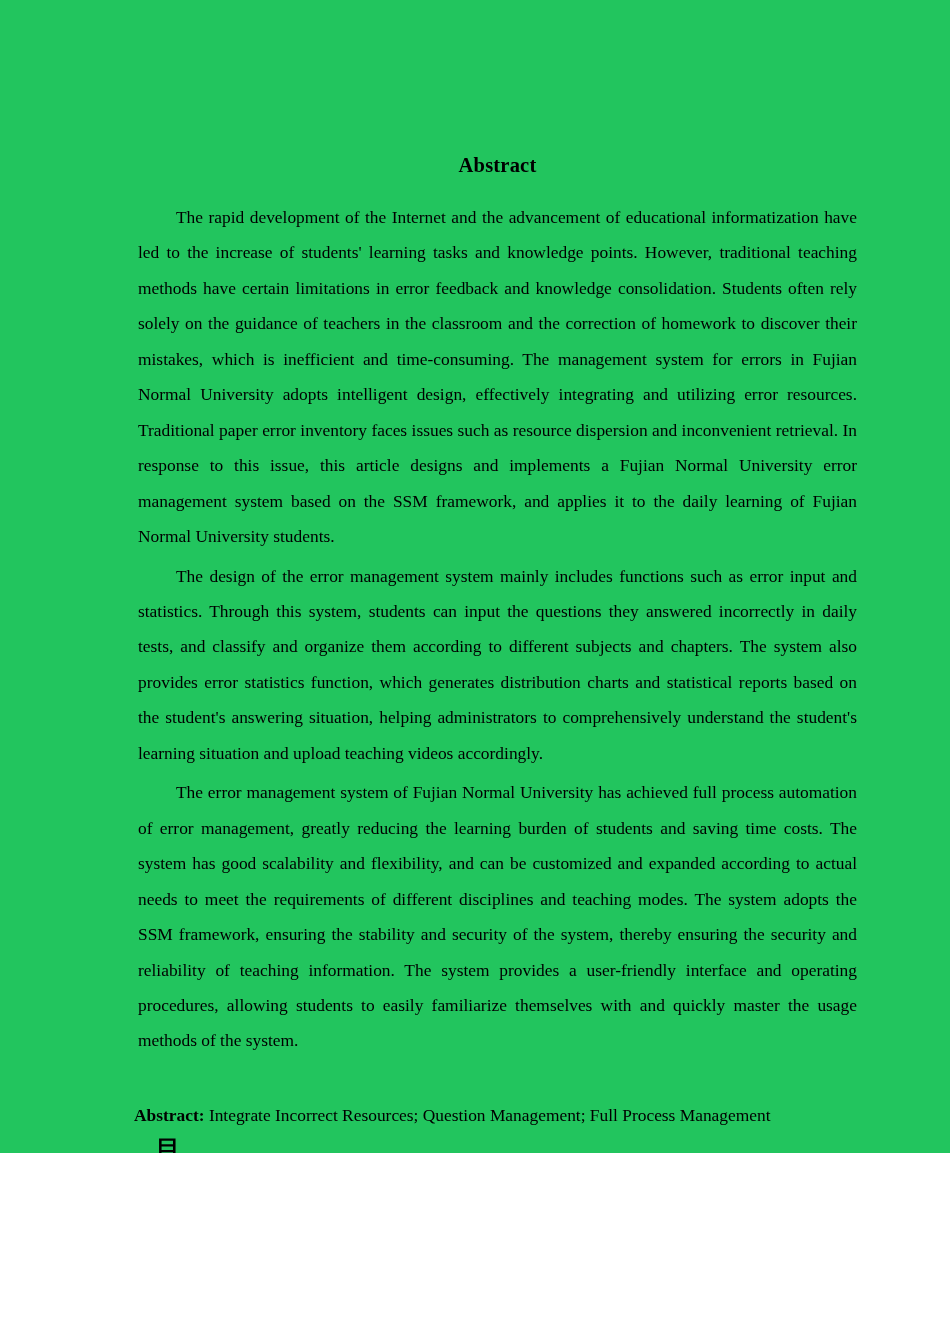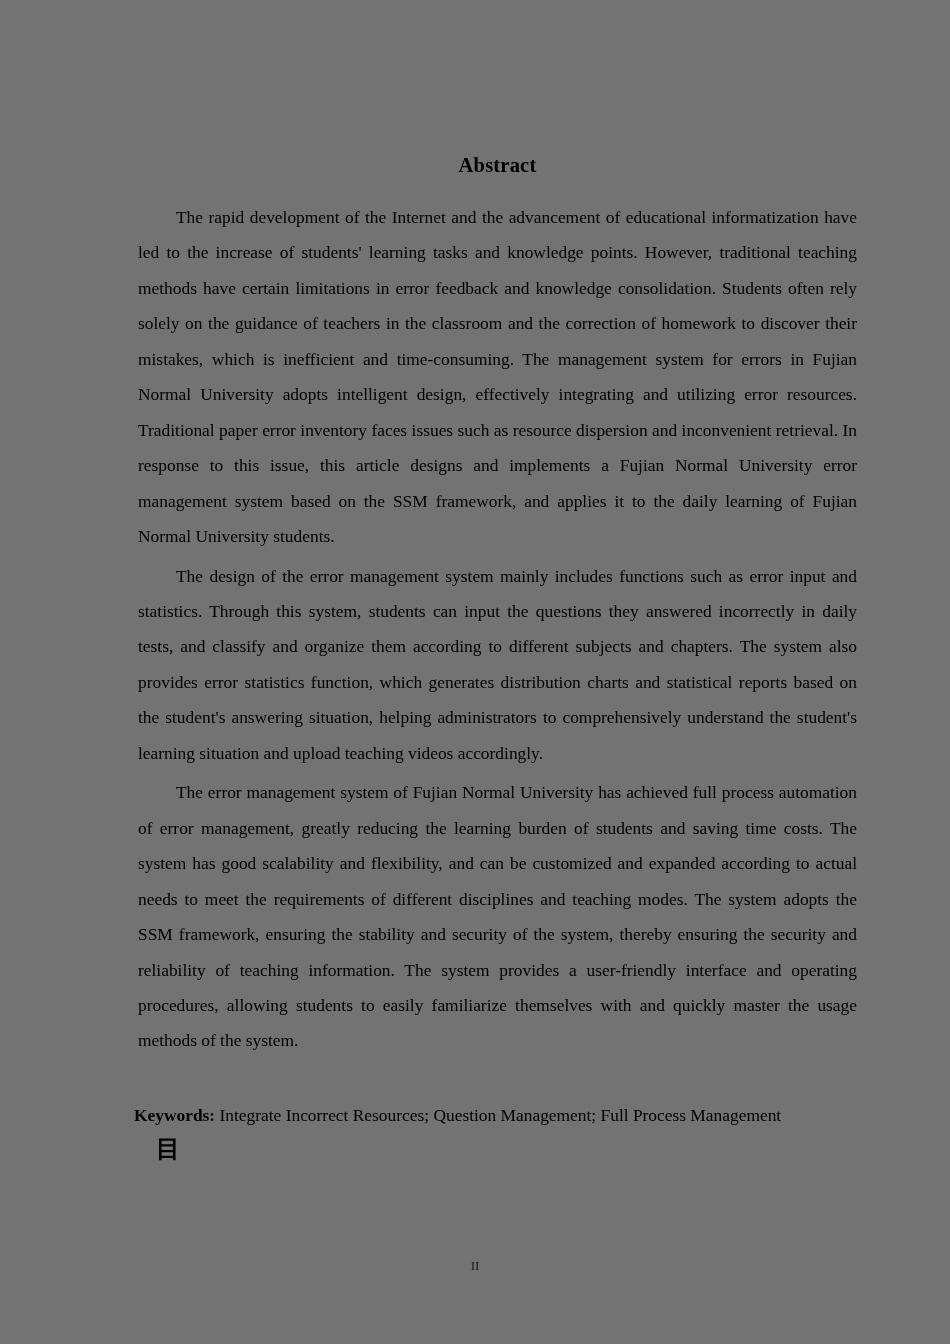--- a/index.html
+++ b/index.html
@@ -4,22 +4,22 @@
 <style>
   html, body {
     margin: 0;
     padding: 0;
     background: #ffffff;
   }
 
   .page {
     position: relative;
     width: 950px;
-    height: 1344px;
-    background: #737373;
+    height: 1153px;
+    background: #22c55e;
     overflow: hidden;
     font-family: "Liberation Serif", "DejaVu Serif", serif;
     color: #000000;
     -webkit-font-smoothing: antialiased;
   }
 
   
   .content {
     position: absolute;
     left: 134px;
@@ -105,21 +105,21 @@
     <h1 class="abstract-title">Abstract</h1>
 
     <div class="body-block">
 
       <p class="para">The rapid development of the Internet and the advancement of educational informatization have led to the increase of students' learning tasks and knowledge points. However, traditional teaching methods have certain limitations in error feedback and knowledge consolidation. Students often rely solely on the guidance of teachers in the classroom and the correction of homework to discover their mistakes, which is inefficient and time-consuming. The management system for errors in Fujian Normal University adopts intelligent design, effectively integrating and utilizing error resources. Traditional paper error inventory faces issues such as resource dispersion and inconvenient retrieval. In response to this issue, this article designs and implements a Fujian Normal University error management system based on the SSM framework, and applies it to the daily learning of Fujian Normal University students.</p>
 
       <p class="para">The design of the error management system mainly includes functions such as error input and statistics. Through this system, students can input the questions they answered incorrectly in daily tests, and classify and organize them according to different subjects and chapters. The system also provides error statistics function, which generates distribution charts and statistical reports based on the student's answering situation, helping administrators to comprehensively understand the student's learning situation and upload teaching videos accordingly.</p>
 
       <p class="para">The error management system of Fujian Normal University has achieved full process automation of error management, greatly reducing the learning burden of students and saving time costs. The system has good scalability and flexibility, and can be customized and expanded according to actual needs to meet the requirements of different disciplines and teaching modes. The system adopts the SSM framework, ensuring the stability and security of the system, thereby ensuring the security and reliability of teaching information. The system provides a user-friendly interface and operating procedures, allowing students to easily familiarize themselves with and quickly master the usage methods of the system.</p>
 
-      <p class="keywords-line"><span class="keywords-label">Keywords:</span> <span>Integrate Incorrect Resources; Question Management; Full Process Management</span></p>
+      <p class="keywords-line"><span class="keywords-label">Abstract:</span> <span>Integrate Incorrect Resources; Question Management; Full Process Management</span></p>
 
       <p class="cjk-stray">目</p>
 
     </div>
 
   </div>
 
   <div class="page-number">II</div>
 
 </div>

